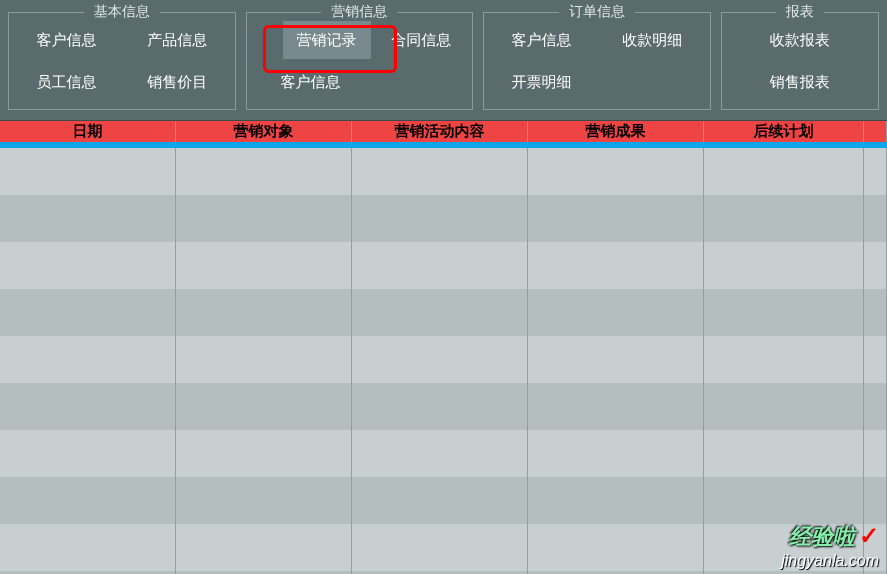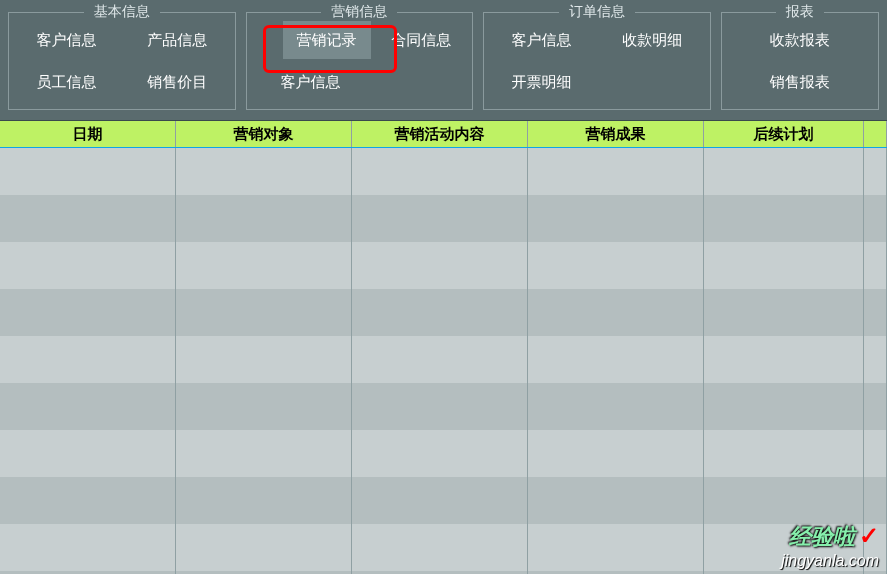--- a/index.html
+++ b/index.html
@@ -64,24 +64,24 @@
       border: 3px solid #ff0000;
       border-radius: 6px;
       pointer-events: none;
       z-index: 100;
     }
     .table-area {
       width: 100%;
     }
     .table-header {
       display: flex;
-      background: #bef264;
+      background: #ef4444;
       height: 28px;
       border-top: 1px solid #3a4a4d;
-      border-bottom: 1px solid #0ea5e9;
+      border-bottom: 6px solid #0ea5e9;
     }
     .th {
       font-size: 15px;
       font-weight: bold;
       color: #000;
       display: flex;
       align-items: center;
       justify-content: center;
       border-right: 1px solid #8fa0a3;
     }

